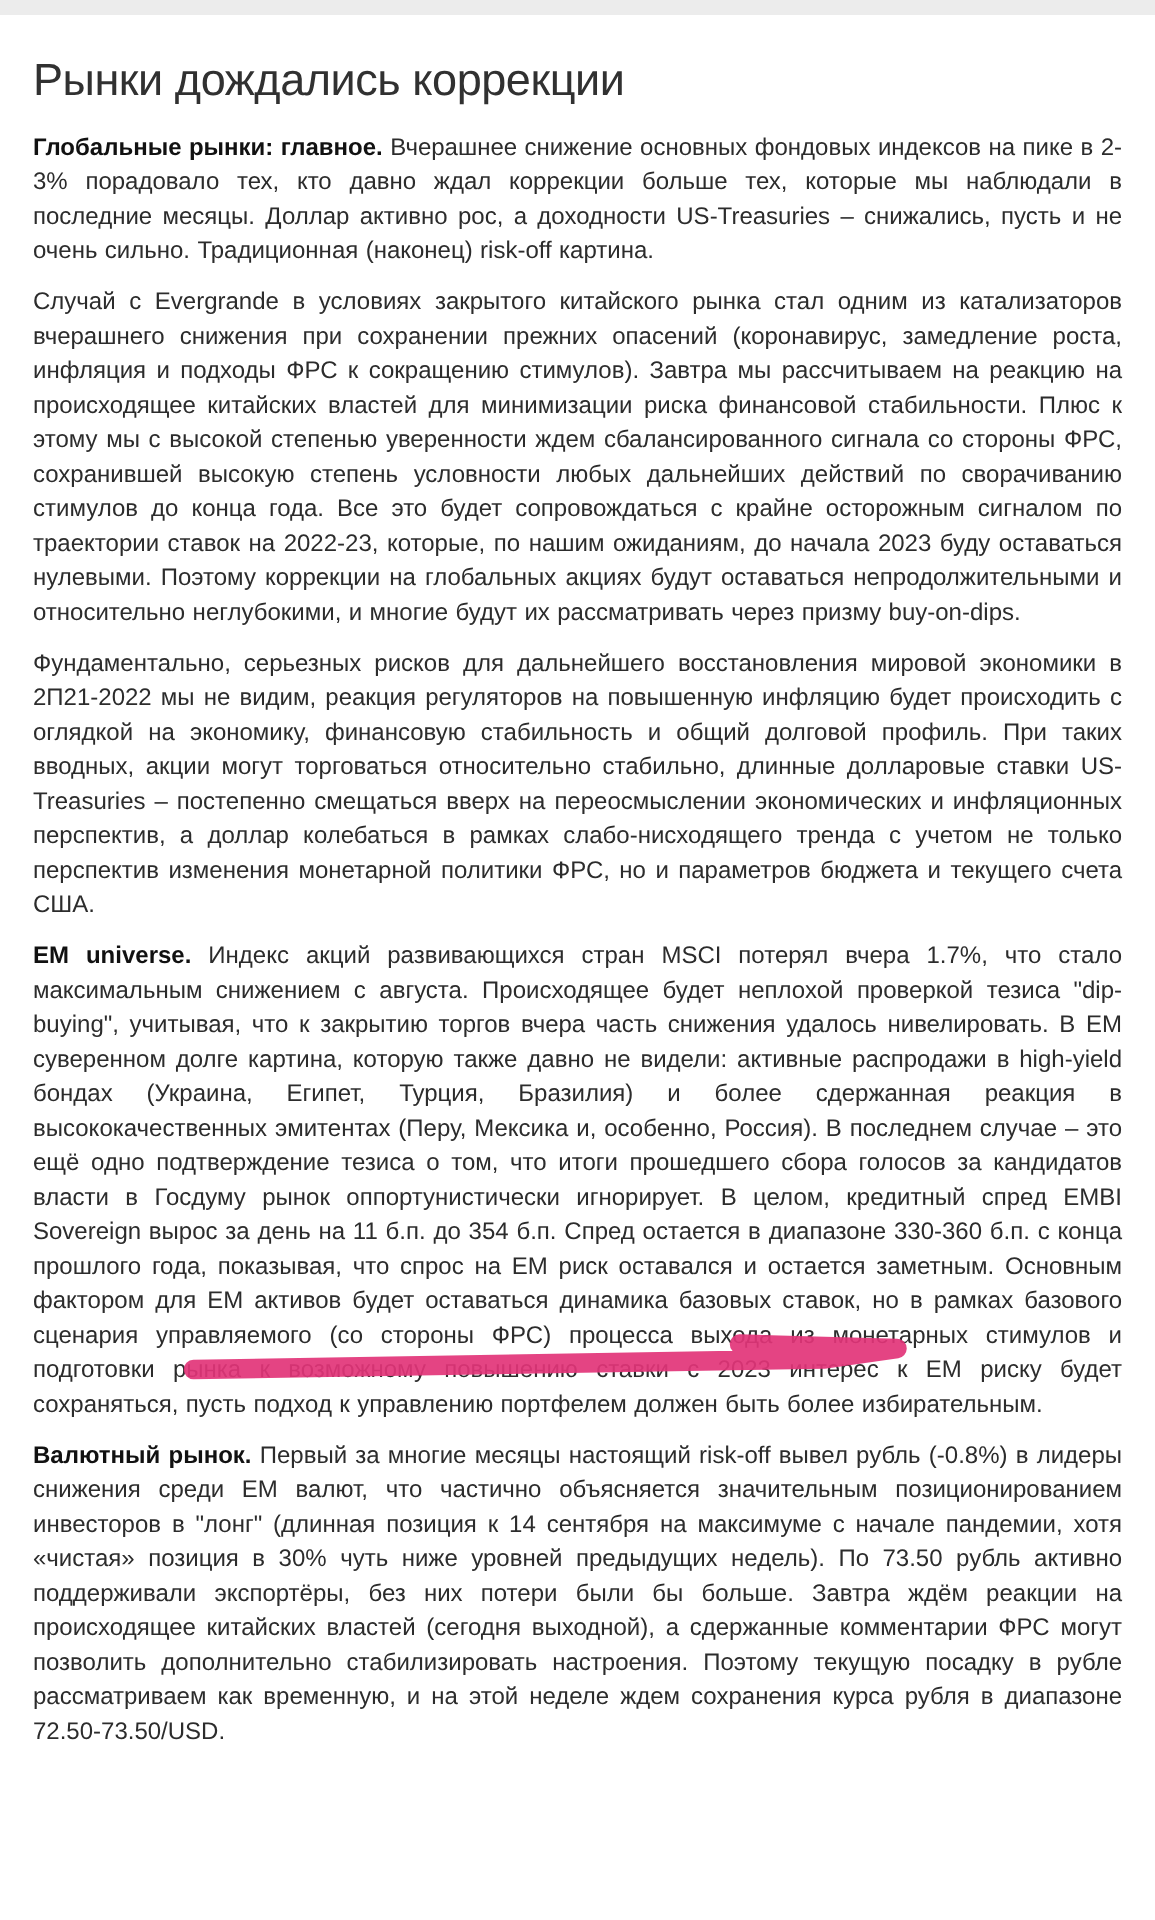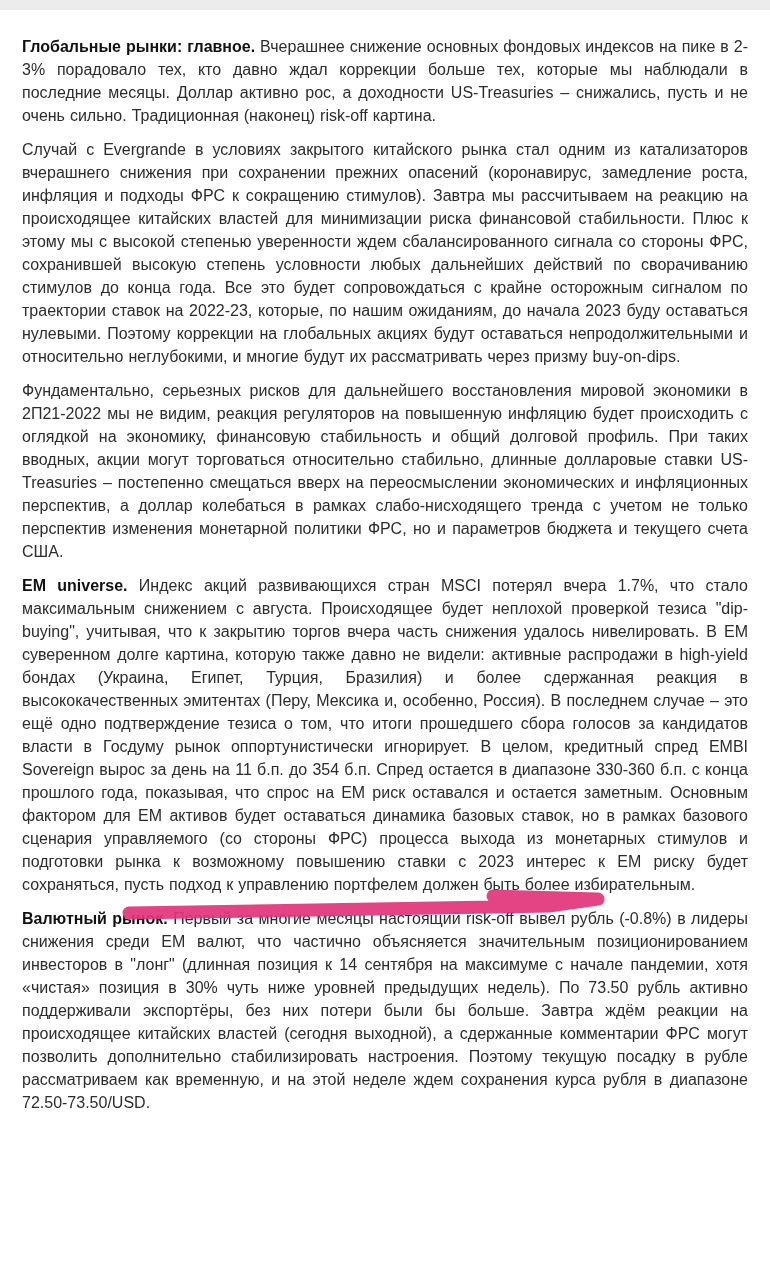--- a/index.html
+++ b/index.html
@@ -61,20 +61,21 @@
   }
 </style>
 </head>
 <body>
 
 <div class="page">
   <div class="top-strip"></div>
 
   <div class="content">
 
+    <h2 class="headline">Рынки дождались коррекции</h2>
 
     <div class="article">
       <p><b class="lead">Глобальные рынки: главное.</b><span> Вчерашнее снижение основных фондовых индексов на пике в 2-3% порадовало тех, кто давно ждал коррекции больше тех, которые мы наблюдали в последние месяцы. Доллар активно рос, а доходности US-Treasuries – снижались, пусть и не очень сильно. Традиционная (наконец) risk-off картина.</span></p>
       <p><b class="lead"></b><span>Случай с Evergrande в условиях закрытого китайского рынка стал одним из катализаторов вчерашнего снижения при сохранении прежних опасений (коронавирус, замедление роста, инфляция и подходы ФРС к сокращению стимулов). Завтра мы рассчитываем на реакцию на происходящее китайских властей для минимизации риска финансовой стабильности. Плюс к этому мы с высокой степенью уверенности ждем сбалансированного сигнала со стороны ФРС, сохранившей высокую степень условности любых дальнейших действий по сворачиванию стимулов до конца года. Все это будет сопровождаться с крайне осторожным сигналом по траектории ставок на 2022-23, которые, по нашим ожиданиям, до начала 2023 буду оставаться нулевыми. Поэтому коррекции на глобальных акциях будут оставаться непродолжительными и относительно неглубокими, и многие будут их рассматривать через призму buy-on-dips.</span></p>
       <p><b class="lead"></b><span>Фундаментально, серьезных рисков для дальнейшего восстановления мировой экономики в 2П21-2022 мы не видим, реакция регуляторов на повышенную инфляцию будет происходить с оглядкой на экономику, финансовую стабильность и общий долговой профиль. При таких вводных, акции могут торговаться относительно стабильно, длинные долларовые ставки US-Treasuries – постепенно смещаться вверх на переосмыслении экономических и инфляционных перспектив, а доллар колебаться в рамках слабо-нисходящего тренда с учетом не только перспектив изменения монетарной политики ФРС, но и параметров бюджета и текущего счета США.</span></p>
       <p><b class="lead">EM universe.</b><span> Индекс акций развивающихся стран MSCI потерял вчера 1.7%, что стало максимальным снижением с августа. Происходящее будет неплохой проверкой тезиса "dip-buying", учитывая, что к закрытию торгов вчера часть снижения удалось нивелировать. В ЕМ суверенном долге картина, которую также давно не видели: активные распродажи в high-yield бондах (Украина, Египет, Турция, Бразилия) и более сдержанная реакция в высококачественных эмитентах (Перу, Мексика и, особенно, Россия). В последнем случае – это ещё одно подтверждение тезиса о том, что итоги прошедшего сбора голосов за кандидатов власти в Госдуму рынок оппортунистически игнорирует. В целом, кредитный спред EMBI Sovereign вырос за день на 11 б.п. до 354 б.п. Спред остается в диапазоне 330-360 б.п. с конца прошлого года, показывая, что спрос на ЕМ риск оставался и остается заметным. Основным фактором для ЕМ активов будет оставаться динамика базовых ставок, но в рамках базового сценария управляемого (со стороны ФРС) процесса выхода из монетарных стимулов и подготовки рынка к возможному повышению ставки с 2023 интерес к ЕМ риску будет сохраняться, пусть подход к управлению портфелем должен быть более избирательным.</span></p>
       <p><b class="lead">Валютный рынок.</b><span> Первый за многие месяцы настоящий risk-off вывел рубль (-0.8%) в лидеры снижения среди ЕМ валют, что частично объясняется значительным позиционированием инвесторов в "лонг" (длинная позиция к 14 сентября на максимуме с начале пандемии, хотя «чистая» позиция в 30% чуть ниже уровней предыдущих недель). По 73.50 рубль активно поддерживали экспортёры, без них потери были бы больше. Завтра ждём реакции на происходящее китайских властей (сегодня выходной), а сдержанные комментарии ФРС могут позволить дополнительно стабилизировать настроения. Поэтому текущую посадку в рубле рассматриваем как временную, и на этой неделе ждем сохранения курса рубля в диапазоне 72.50-73.50/USD.</span></p>
     </div>
   </div>
 

